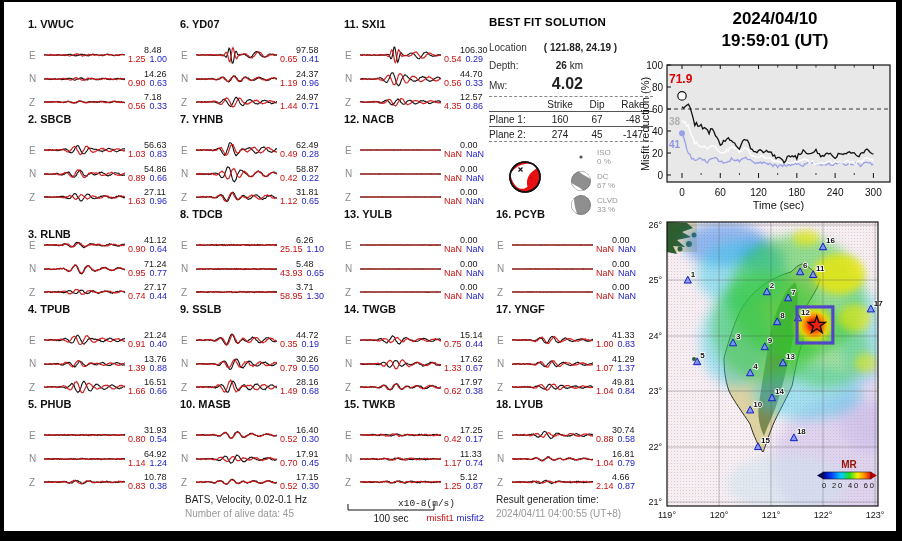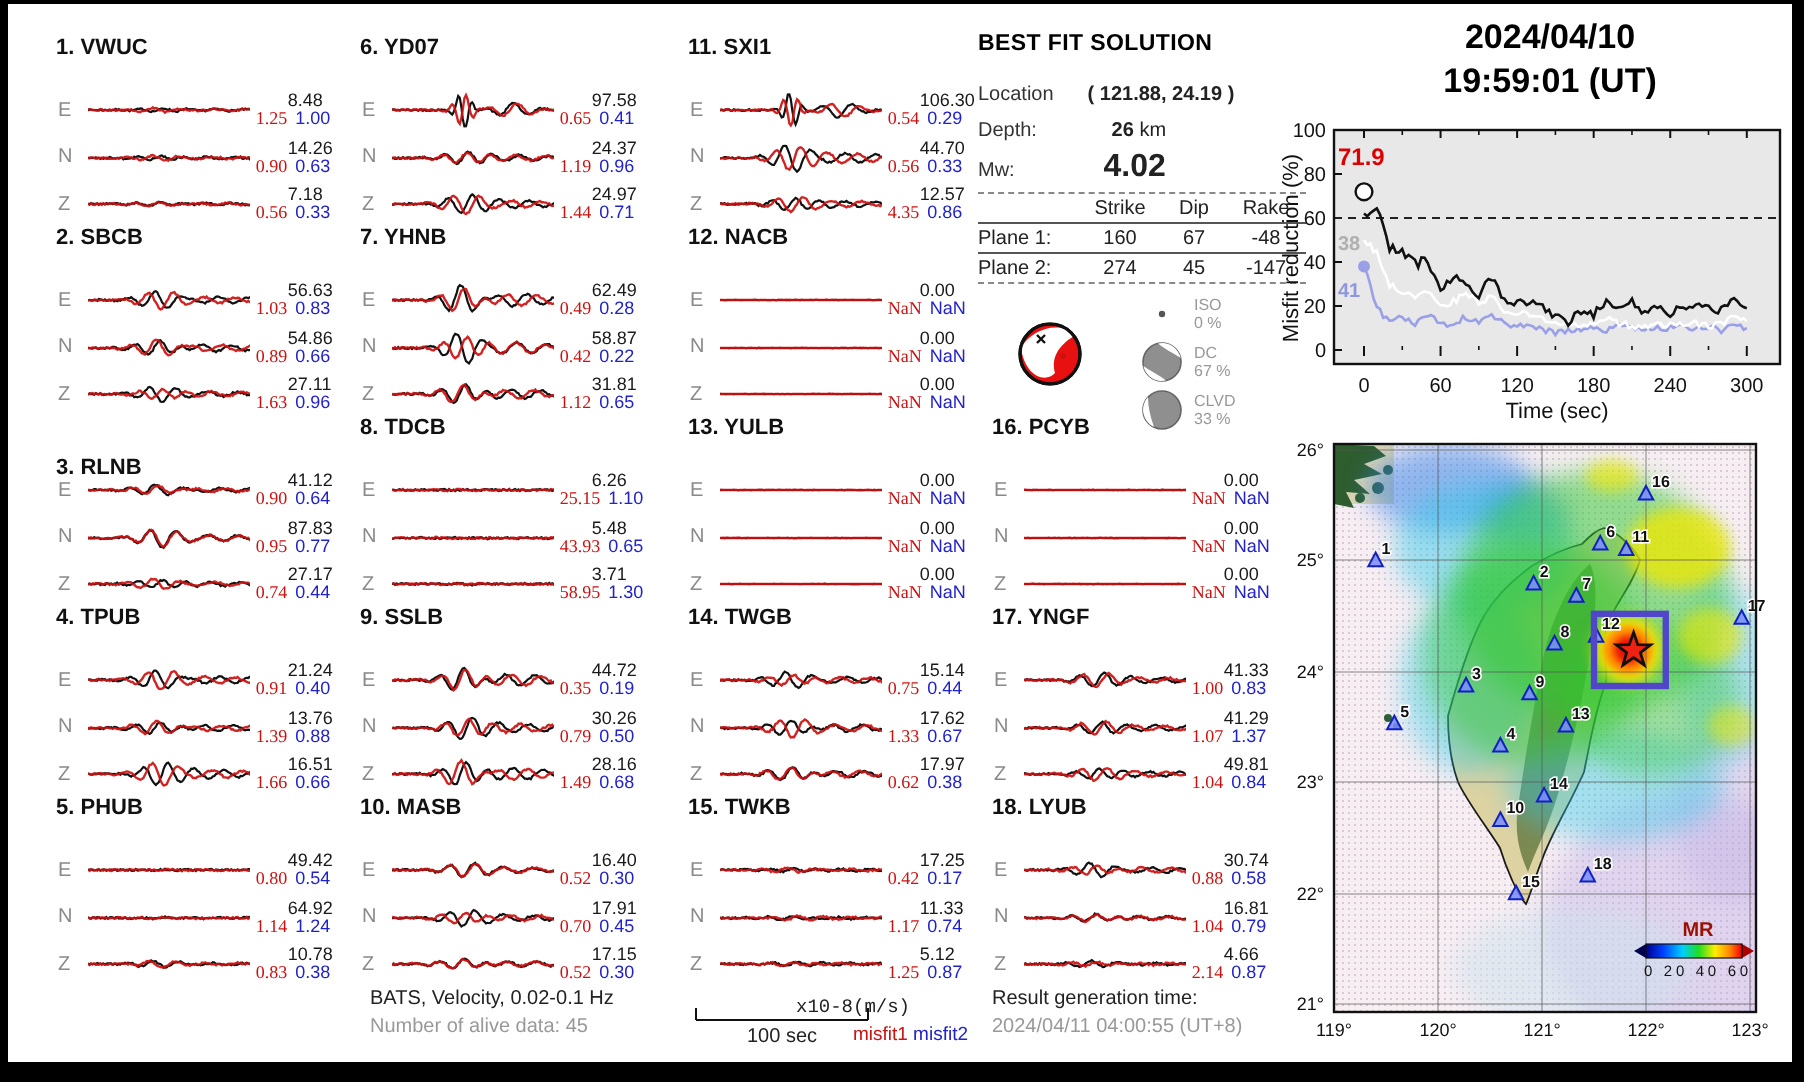--- a/index.html
+++ b/index.html
@@ -4,21 +4,21 @@
 <style>
   html,body{margin:0;padding:0;background:#000;width:902px;height:541px;overflow:hidden;
     font-family:"Liberation Sans","DejaVu Sans",sans-serif;}
   #fig{position:absolute;left:4px;top:2px;width:892px;height:529px;background:#fff;}
   .abs{position:absolute;}
   .st-header{font-size:11px;font-weight:bold;color:#111;white-space:nowrap;}
   .wrow{position:absolute;height:20px;display:flex;align-items:center;}
   .comp{width:16px;padding-left:5px;font-size:10px;color:#8a8a8a;}
   .nums{margin-left:3px;width:46px;line-height:9px;font-size:9px;white-space:nowrap;}
   .amp{color:#1a1a1a;margin-left:16px;}
-  .m1{color:#cc1111;font-family:Liberation Serif, serif;}
+  .m1{color:#cc1111;}
   .m2{color:#2222cc;margin-left:4px;}
   #sol-title{font-size:11.5px;font-weight:bold;letter-spacing:.2px;}
   .sol-row{font-size:10px;color:#222;white-space:nowrap;}
   .sol-lab{display:inline-block;width:52px;color:#333;}
   .bold{font-weight:bold;}
   #mw-val{font-size:16px;font-weight:bold;}
   #sdr-table{font-size:10px;color:#222;width:164px;border-top:1px dashed #888;}
   #sdr-table .trow{display:grid;grid-template-columns:50px 42px 32px 40px;padding:2px 0 1px 0;}
   #sdr-table .thead{border-bottom:1px solid #555;}
   #sdr-table .tr1{border-bottom:1px solid #555;}
@@ -118,21 +118,21 @@
           <div><span class="m1">0.90</span><span class="m2">0.64</span></div>
         </span>
       </div>
       <div class="wrow" style="left: 20px; top: 256.5px; width: 148px;">
         <span class="comp">N</span>
         <svg width="84" height="20">
           <polyline points="0.0,10.2 0.8,10.2 1.5,10.2 2.3,10.1 3.1,9.6 3.9,10.0 4.6,9.9 5.4,9.8 6.2,10.5 6.9,10.4 7.7,10.4 8.5,10.4 9.2,10.1 10.0,10.4 10.8,10.1 11.6,10.4 12.3,10.0 13.1,9.8 13.9,9.8 14.6,9.7 15.4,10.1 16.2,9.5 17.0,9.6 17.7,9.8 18.5,9.7 19.3,9.2 20.0,9.6 20.8,10.2 21.6,10.6 22.3,10.6 23.1,11.8 23.9,12.1 24.7,12.6 25.4,12.3 26.2,11.9 27.0,11.2 27.7,9.9 28.5,8.6 29.3,7.7 30.1,6.9 30.8,6.0 31.6,6.5 32.4,6.5 33.1,8.0 33.9,10.1 34.7,11.8 35.4,13.0 36.2,14.4 37.0,14.4 37.8,14.9 38.5,13.9 39.3,12.4 40.1,11.1 40.8,9.1 41.6,8.1 42.4,7.3 43.2,6.7 43.9,6.5 44.7,6.6 45.5,7.5 46.2,8.3 47.0,9.0 47.8,10.6 48.6,11.1 49.3,11.2 50.1,12.1 50.9,12.3 51.6,12.0 52.4,11.4 53.2,11.4 53.9,10.7 54.7,10.7 55.5,10.6 56.3,10.2 57.0,9.3 57.8,8.9 58.6,8.8 59.3,8.6 60.1,8.6 60.9,8.9 61.7,8.5 62.4,9.4 63.2,9.6 64.0,10.4 64.7,10.1 65.5,11.1 66.3,11.2 67.0,11.1 67.8,11.7 68.6,11.2 69.4,11.2 70.1,10.7 70.9,10.5 71.7,9.5 72.4,9.5 73.2,8.6 74.0,8.8 74.8,8.9 75.5,8.6 76.3,9.3 77.1,9.1 77.8,9.9 78.6,9.8 79.4,10.4 80.1,10.5 80.9,10.7 81.7,10.7 82.5,11.0 83.2,10.9 84.0,11.0" fill="none" stroke="#111111" stroke-width="1.1"></polyline>
           <polyline points="0.0,9.7 0.8,9.9 1.5,9.7 2.3,10.2 3.1,10.3 3.9,10.0 4.6,10.0 5.4,10.2 6.2,10.2 6.9,10.3 7.7,10.5 8.5,10.1 9.2,10.4 10.0,9.9 10.8,10.3 11.6,10.4 12.3,10.2 13.1,10.1 13.9,9.7 14.6,9.6 15.4,9.4 16.2,9.4 17.0,9.1 17.7,9.8 18.5,9.6 19.3,9.4 20.0,9.3 20.8,10.0 21.6,10.4 22.3,10.5 23.1,11.6 23.9,11.3 24.7,12.2 25.4,11.9 26.2,12.0 27.0,11.5 27.7,10.4 28.5,8.8 29.3,8.2 30.1,7.0 30.8,6.2 31.6,5.9 32.4,6.2 33.1,7.7 33.9,8.6 34.7,10.5 35.4,12.0 36.2,13.1 37.0,14.0 37.8,14.5 38.5,13.6 39.3,13.2 40.1,12.0 40.8,10.0 41.6,9.3 42.4,8.2 43.2,7.4 43.9,6.7 44.7,6.8 45.5,7.2 46.2,8.5 47.0,9.2 47.8,10.0 48.6,10.3 49.3,11.3 50.1,11.4 50.9,11.9 51.6,11.8 52.4,11.4 53.2,11.7 53.9,10.7 54.7,11.1 55.5,10.2 56.3,10.1 57.0,9.7 57.8,9.8 58.6,9.2 59.3,8.9 60.1,9.0 60.9,8.3 61.7,8.8 62.4,8.9 63.2,9.2 64.0,10.0 64.7,10.5 65.5,10.9 66.3,10.6 67.0,11.0 67.8,11.6 68.6,11.2 69.4,11.3 70.1,11.4 70.9,10.4 71.7,10.2 72.4,10.0 73.2,9.5 74.0,9.4 74.8,8.9 75.5,9.0 76.3,8.6 77.1,9.3 77.8,9.5 78.6,9.7 79.4,10.1 80.1,9.9 80.9,10.9 81.7,10.3 82.5,11.2 83.2,11.3 84.0,10.7" fill="none" stroke="#cc1111" stroke-width="1.2" opacity="0.92"></polyline>
         </svg>
         <span class="nums">
-          <div class="amp">87.83</div>
+          <div class="amp">71.24</div>
           <div><span class="m1">0.95</span><span class="m2">0.77</span></div>
         </span>
       </div>
       <div class="wrow" style="left: 20px; top: 280px; width: 148px;">
         <span class="comp">Z</span>
         <svg width="84" height="20">
           <polyline points="0.0,10.4 0.8,9.8 1.5,10.1 2.3,10.1 3.1,10.2 3.9,10.0 4.6,9.6 5.4,9.7 6.2,10.5 6.9,9.9 7.7,10.4 8.5,10.5 9.2,9.6 10.0,9.7 10.8,10.0 11.6,9.7 12.3,10.3 13.1,9.8 13.9,9.6 14.6,9.3 15.4,10.1 16.2,9.6 17.0,10.3 17.7,10.5 18.5,10.2 19.3,10.8 20.0,10.4 20.8,10.6 21.6,10.3 22.3,9.6 23.1,9.4 23.9,8.9 24.7,8.6 25.4,8.7 26.2,8.6 27.0,8.9 27.7,9.8 28.5,10.3 29.3,10.8 30.1,11.0 30.8,11.3 31.6,11.5 32.4,11.5 33.1,11.3 33.9,10.1 34.7,10.0 35.4,9.1 36.2,8.1 37.0,8.5 37.8,8.0 38.5,8.2 39.3,8.9 40.1,10.3 40.8,10.4 41.6,11.0 42.4,11.2 43.2,11.6 43.9,11.4 44.7,11.2 45.5,10.7 46.2,10.0 47.0,9.1 47.8,9.3 48.6,8.8 49.3,8.6 50.1,9.1 50.9,10.0 51.6,10.5 52.4,10.4 53.2,10.8 53.9,11.2 54.7,11.5 55.5,10.6 56.3,10.4 57.0,10.0 57.8,9.7 58.6,10.0 59.3,9.6 60.1,8.9 60.9,8.8 61.7,9.2 62.4,9.2 63.2,9.6 64.0,9.9 64.7,9.9 65.5,9.8 66.3,11.0 67.0,10.6 67.8,10.9 68.6,11.3 69.4,10.4 70.1,10.6 70.9,10.3 71.7,9.8 72.4,9.7 73.2,9.4 74.0,9.7 74.8,9.7 75.5,9.0 76.3,9.1 77.1,9.2 77.8,9.3 78.6,9.5 79.4,9.8 80.1,10.0 80.9,10.6 81.7,10.3 82.5,10.8 83.2,10.2 84.0,10.4" fill="none" stroke="#111111" stroke-width="1.1"></polyline>
           <polyline points="0.0,9.8 0.8,10.0 1.5,10.4 2.3,9.7 3.1,9.9 3.9,9.5 4.6,9.7 5.4,9.7 6.2,9.6 6.9,10.2 7.7,10.4 8.5,9.7 9.2,9.7 10.0,9.8 10.8,10.5 11.6,10.0 12.3,10.1 13.1,10.1 13.9,10.6 14.6,10.1 15.4,10.3 16.2,9.8 17.0,9.4 17.7,9.5 18.5,9.6 19.3,9.1 20.0,9.0 20.8,9.1 21.6,9.2 22.3,10.1 23.1,10.3 23.9,11.1 24.7,11.6 25.4,11.6 26.2,12.0 27.0,11.5 27.7,11.0 28.5,10.9 29.3,10.0 30.1,9.2 30.8,8.2 31.6,7.4 32.4,7.7 33.1,7.6 33.9,7.6 34.7,8.5 35.4,9.4 36.2,10.5 37.0,11.8 37.8,12.4 38.5,12.2 39.3,12.1 40.1,12.1 40.8,11.8 41.6,10.5 42.4,10.4 43.2,9.2 43.9,8.8 44.7,8.9 45.5,8.9 46.2,8.4 47.0,9.1 47.8,8.9 48.6,9.9 49.3,9.6 50.1,10.2 50.9,10.0 51.6,9.9 52.4,10.7 53.2,10.7 53.9,10.7 54.7,10.8 55.5,10.8 56.3,10.4 57.0,10.4 57.8,10.3 58.6,10.0 59.3,9.7 60.1,9.7 60.9,9.6 61.7,9.3 62.4,9.1 63.2,8.8 64.0,8.9 64.7,9.6 65.5,9.4 66.3,9.2 67.0,10.0 67.8,10.0 68.6,10.6 69.4,10.3 70.1,10.5 70.9,11.0 71.7,10.7 72.4,10.8 73.2,10.6 74.0,10.2 74.8,10.1 75.5,10.1 76.3,9.2 77.1,9.1 77.8,9.2 78.6,9.5 79.4,9.3 80.1,9.3 80.9,9.9 81.7,9.8 82.5,10.4 83.2,10.7 84.0,10.1" fill="none" stroke="#cc1111" stroke-width="1.2" opacity="0.92"></polyline>
         </svg>
         <span class="nums">
@@ -175,21 +175,21 @@
         </span>
       </div>
       <div class="abs st-header" style="left: 24px; top: 396px;">5.  PHUB</div>
       <div class="wrow" style="left: 20px; top: 423px; width: 148px;">
         <span class="comp">E</span>
         <svg width="84" height="20">
           <polyline points="0.0,10.0 0.8,9.8 1.5,9.7 2.3,10.1 3.1,10.2 3.9,10.1 4.6,9.8 5.4,9.7 6.2,10.3 6.9,9.9 7.7,9.7 8.5,9.9 9.2,10.4 10.0,10.0 10.8,10.3 11.6,9.8 12.3,10.2 13.1,9.7 13.9,9.9 14.6,10.4 15.4,10.2 16.2,9.6 17.0,10.0 17.7,9.7 18.5,10.3 19.3,9.9 20.0,10.3 20.8,9.6 21.6,10.3 22.3,10.4 23.1,10.3 23.9,9.5 24.7,10.3 25.4,10.2 26.2,9.8 27.0,9.8 27.7,9.9 28.5,9.7 29.3,10.3 30.1,10.2 30.8,9.8 31.6,10.5 32.4,10.1 33.1,10.5 33.9,10.1 34.7,10.0 35.4,10.2 36.2,9.5 37.0,10.2 37.8,10.1 38.5,9.4 39.3,10.1 40.1,10.1 40.8,10.2 41.6,10.0 42.4,9.9 43.2,10.4 43.9,10.5 44.7,10.6 45.5,10.0 46.2,9.6 47.0,10.4 47.8,9.5 48.6,9.5 49.3,9.7 50.1,9.5 50.9,10.1 51.6,9.8 52.4,10.4 53.2,9.8 53.9,10.5 54.7,9.7 55.5,9.8 56.3,10.3 57.0,10.1 57.8,10.3 58.6,9.9 59.3,10.0 60.1,9.9 60.9,9.6 61.7,9.5 62.4,10.0 63.2,10.3 64.0,9.8 64.7,9.9 65.5,9.9 66.3,10.3 67.0,9.8 67.8,10.1 68.6,9.7 69.4,9.7 70.1,9.7 70.9,10.2 71.7,9.7 72.4,10.3 73.2,10.0 74.0,10.2 74.8,9.8 75.5,10.4 76.3,10.0 77.1,9.8 77.8,9.8 78.6,9.8 79.4,10.1 80.1,9.5 80.9,9.5 81.7,9.6 82.5,10.2 83.2,9.6 84.0,10.0" fill="none" stroke="#111111" stroke-width="1.1"></polyline>
           <polyline points="0.0,9.7 0.8,10.4 1.5,9.7 2.3,9.7 3.1,10.1 3.9,10.1 4.6,10.3 5.4,9.6 6.2,10.2 6.9,10.0 7.7,10.3 8.5,9.8 9.2,10.0 10.0,10.0 10.8,9.7 11.6,10.4 12.3,9.8 13.1,9.6 13.9,9.9 14.6,9.6 15.4,10.0 16.2,10.2 17.0,9.8 17.7,10.0 18.5,10.0 19.3,10.2 20.0,9.8 20.8,9.6 21.6,9.7 22.3,9.9 23.1,10.0 23.9,9.7 24.7,9.7 25.4,9.8 26.2,10.1 27.0,9.9 27.7,9.8 28.5,10.2 29.3,10.2 30.1,9.6 30.8,9.6 31.6,10.1 32.4,10.0 33.1,9.8 33.9,10.1 34.7,10.3 35.4,10.4 36.2,10.1 37.0,10.1 37.8,9.8 38.5,10.1 39.3,9.5 40.1,9.5 40.8,9.9 41.6,9.8 42.4,9.4 43.2,10.0 43.9,10.1 44.7,9.6 45.5,10.4 46.2,10.1 47.0,10.5 47.8,9.7 48.6,10.2 49.3,10.0 50.1,10.5 50.9,9.7 51.6,10.4 52.4,10.3 53.2,10.0 53.9,9.6 54.7,10.0 55.5,9.9 56.3,9.6 57.0,9.9 57.8,10.3 58.6,9.5 59.3,9.7 60.1,9.7 60.9,10.2 61.7,10.0 62.4,9.9 63.2,10.4 64.0,9.9 64.7,10.5 65.5,10.1 66.3,10.5 67.0,10.4 67.8,10.3 68.6,10.0 69.4,9.6 70.1,10.3 70.9,10.2 71.7,9.7 72.4,10.3 73.2,10.0 74.0,10.3 74.8,9.8 75.5,9.9 76.3,10.2 77.1,10.3 77.8,9.7 78.6,10.1 79.4,9.8 80.1,10.4 80.9,10.4 81.7,9.9 82.5,9.8 83.2,9.9 84.0,9.9" fill="none" stroke="#cc1111" stroke-width="1.2" opacity="0.92"></polyline>
         </svg>
         <span class="nums">
-          <div class="amp">49.42</div>
+          <div class="amp">31.93</div>
           <div><span class="m1">0.80</span><span class="m2">0.54</span></div>
         </span>
       </div>
       <div class="wrow" style="left: 20px; top: 446.5px; width: 148px;">
         <span class="comp">N</span>
         <svg width="84" height="20">
           <polyline points="0.0,9.6 0.8,10.2 1.5,10.3 2.3,9.7 3.1,9.7 3.9,9.9 4.6,9.6 5.4,9.7 6.2,10.3 6.9,10.0 7.7,10.1 8.5,10.4 9.2,9.6 10.0,10.4 10.8,9.7 11.6,9.6 12.3,9.7 13.1,10.2 13.9,9.6 14.6,9.5 15.4,10.3 16.2,10.1 17.0,10.3 17.7,10.2 18.5,9.7 19.3,10.3 20.0,10.5 20.8,10.1 21.6,10.5 22.3,10.4 23.1,9.9 23.9,10.2 24.7,10.1 25.4,10.0 26.2,10.1 27.0,9.5 27.7,10.1 28.5,10.3 29.3,9.6 30.1,10.3 30.8,9.9 31.6,9.9 32.4,10.6 33.1,10.0 33.9,10.0 34.7,10.1 35.4,9.8 36.2,10.1 37.0,9.7 37.8,9.8 38.5,9.2 39.3,9.9 40.1,9.5 40.8,9.6 41.6,10.2 42.4,9.8 43.2,10.0 43.9,10.2 44.7,10.3 45.5,9.9 46.2,10.3 47.0,9.8 47.8,10.4 48.6,9.6 49.3,9.6 50.1,10.2 50.9,10.1 51.6,10.2 52.4,9.7 53.2,9.6 53.9,9.6 54.7,9.8 55.5,10.0 56.3,10.3 57.0,10.0 57.8,10.6 58.6,10.0 59.3,10.0 60.1,9.9 60.9,9.9 61.7,10.0 62.4,10.0 63.2,10.0 64.0,10.2 64.7,9.6 65.5,9.6 66.3,9.5 67.0,10.2 67.8,9.8 68.6,10.2 69.4,9.6 70.1,10.0 70.9,10.3 71.7,10.2 72.4,10.4 73.2,10.1 74.0,9.9 74.8,9.9 75.5,10.3 76.3,10.1 77.1,9.9 77.8,9.5 78.6,9.6 79.4,9.8 80.1,9.6 80.9,9.5 81.7,10.1 82.5,10.1 83.2,9.7 84.0,10.0" fill="none" stroke="#111111" stroke-width="1.1"></polyline>
           <polyline points="0.0,9.8 0.8,10.0 1.5,10.4 2.3,9.7 3.1,9.9 3.9,10.4 4.6,10.2 5.4,9.6 6.2,9.8 6.9,9.7 7.7,9.8 8.5,9.7 9.2,10.0 10.0,10.2 10.8,10.1 11.6,10.0 12.3,9.9 13.1,10.3 13.9,10.3 14.6,9.6 15.4,9.6 16.2,9.6 17.0,10.0 17.7,9.8 18.5,9.6 19.3,10.0 20.0,10.4 20.8,9.9 21.6,10.1 22.3,10.4 23.1,10.0 23.9,10.3 24.7,9.7 25.4,9.8 26.2,9.8 27.0,9.5 27.7,10.1 28.5,10.4 29.3,10.4 30.1,10.5 30.8,10.4 31.6,10.0 32.4,10.1 33.1,10.5 33.9,10.4 34.7,10.1 35.4,10.0 36.2,9.9 37.0,9.3 37.8,9.8 38.5,10.0 39.3,9.6 40.1,9.9 40.8,9.9 41.6,9.7 42.4,10.2 43.2,10.0 43.9,10.3 44.7,10.5 45.5,10.0 46.2,9.8 47.0,9.9 47.8,9.9 48.6,9.6 49.3,9.9 50.1,9.8 50.9,9.8 51.6,9.9 52.4,10.0 53.2,10.1 53.9,10.5 54.7,10.0 55.5,10.2 56.3,10.4 57.0,9.7 57.8,10.5 58.6,10.2 59.3,10.0 60.1,10.3 60.9,10.0 61.7,10.2 62.4,9.7 63.2,10.0 64.0,10.0 64.7,10.1 65.5,10.1 66.3,10.2 67.0,10.0 67.8,9.7 68.6,10.0 69.4,9.9 70.1,9.8 70.9,10.3 71.7,10.1 72.4,9.6 73.2,10.2 74.0,9.6 74.8,9.5 75.5,10.2 76.3,10.3 77.1,10.2 77.8,10.3 78.6,10.2 79.4,9.5 80.1,10.4 80.9,9.8 81.7,10.0 82.5,10.0 83.2,10.4 84.0,10.0" fill="none" stroke="#cc1111" stroke-width="1.2" opacity="0.92"></polyline>
         </svg>
         <span class="nums">

